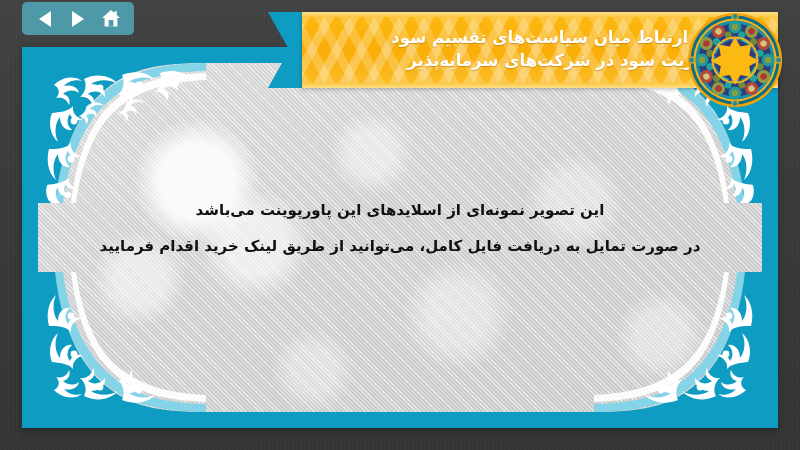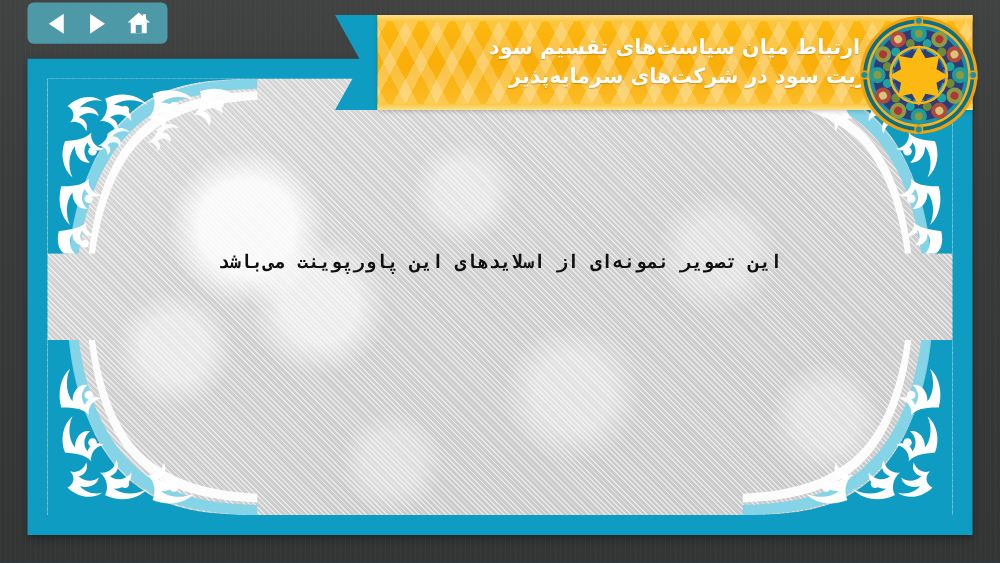--- a/index.html
+++ b/index.html
@@ -24,21 +24,20 @@
         rgba(0,0,0,0) 1px, rgba(0,0,0,0) 4px),
       linear-gradient(180deg,#414242 0%,#393a3a 40%,#333434 100%);
   }
 
   
   .panel-frame{
     position:absolute;
     left:22px; top:47px; right:22px; bottom:22px;
     background:#0e9cc2;
     box-shadow:0 2px 6px rgba(0,0,0,.35);
-    font-family:Liberation Mono, monospace;
   }
 
   .panel-inner{
     position:absolute;
     left:16px; top:16px; right:16px; bottom:16px;
     overflow:hidden;
     background:
       radial-gradient(circle at 22% 34%, rgba(255,255,255,.85) 0 38px, rgba(255,255,255,0) 64px),
       radial-gradient(circle at 30% 52%, rgba(255,255,255,.60) 0 30px, rgba(255,255,255,0) 56px),
       radial-gradient(circle at 14% 62%, rgba(255,255,255,.50) 0 26px, rgba(255,255,255,0) 48px),
@@ -234,20 +233,21 @@
             <circle cx="36" cy="58" r="3.4"></circle>
               <circle cx="33" cy="96" r="3.4"></circle>
             <circle cx="62" cy="25" r="3.4"></circle>
               <circle cx="101" cy="22" r="3.4"></circle>
           </g>
         </svg>
       </div>
 
       <div class="body-text">
         <p>این تصویر نمونه‌ای از اسلایدهای این پاورپوینت می‌باشد</p>
+        <p>در صورت تمایل به دریافت فایل کامل، می‌توانید از طریق لینک خرید اقدام فرمایید</p>
       </div>
 
     </div>
   </div>
 
   <div class="banner-wrap">
     <div class="banner-tail"></div>
     <div class="banner">
       <div class="banner-edge-top"></div>
       <div class="banner-edge-bottom"></div>

